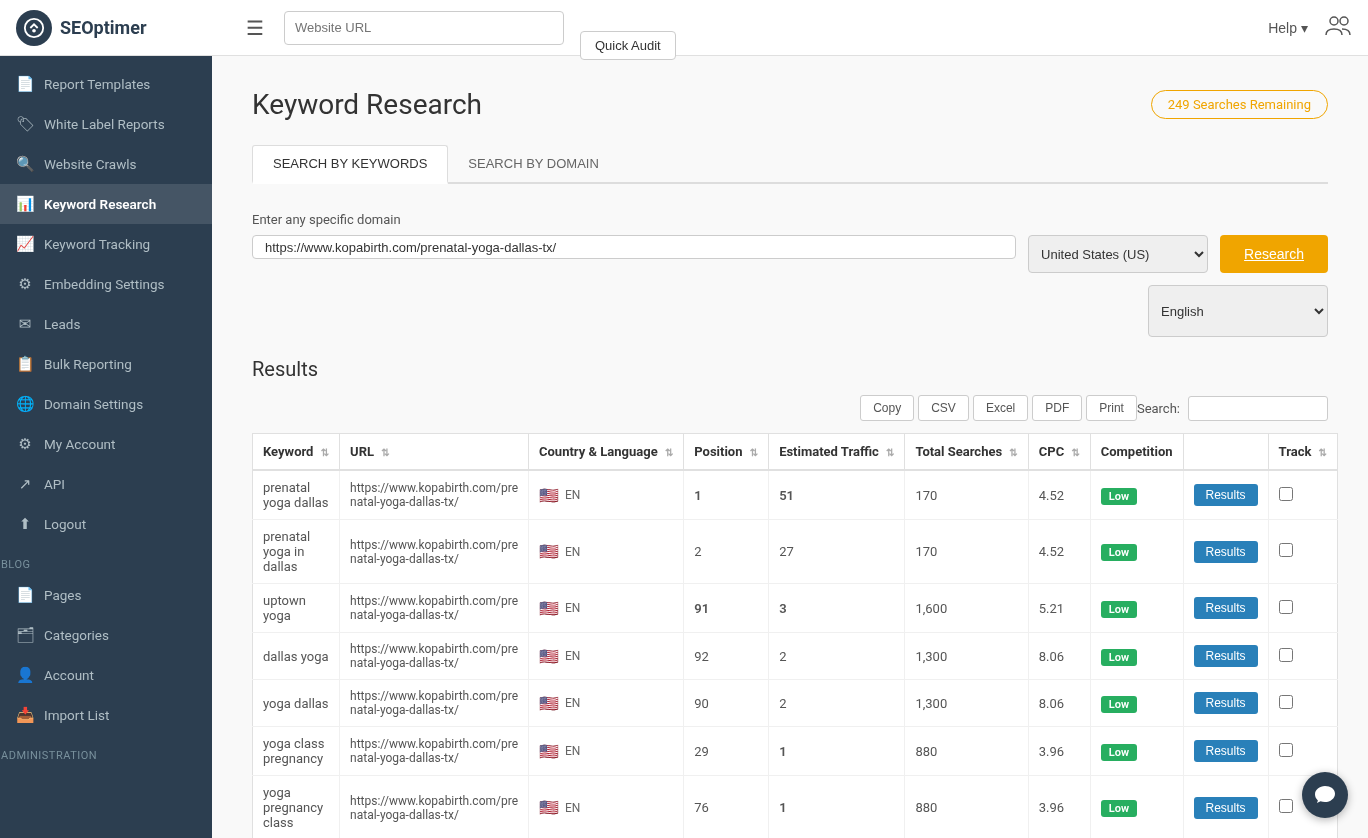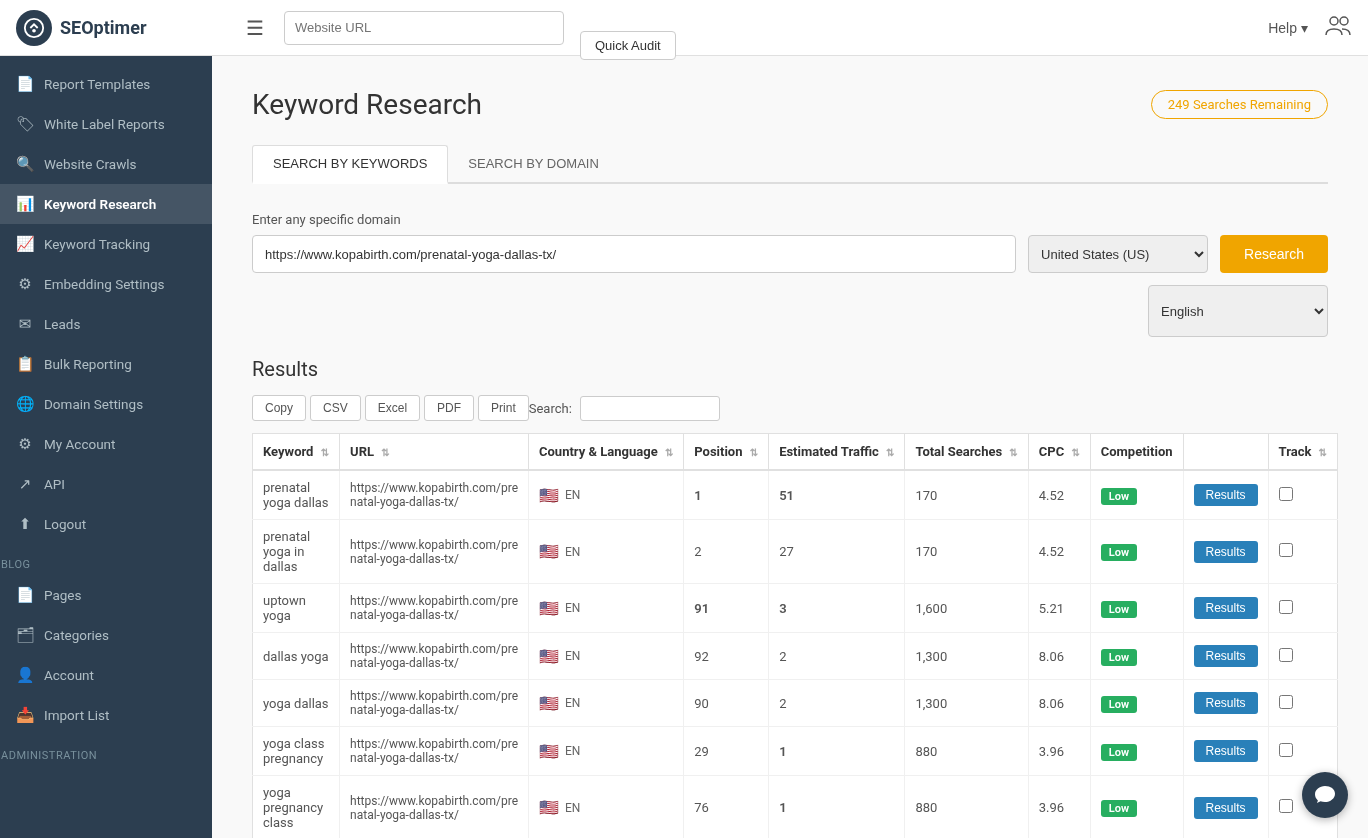--- a/index.html
+++ b/index.html
@@ -165,21 +165,21 @@
       margin-bottom: 8px;
     }
     .search-row {
       display: flex;
       gap: 12px;
       align-items: flex-start;
       margin-bottom: 12px;
     }
     .domain-input {
       flex: 1;
-      height: 38px;
+      height: 24px;
       border: 1px solid #ccc;
       border-radius: 4px;
       padding: 0 12px;
       font-size: 13px;
       color: #333;
     }
     .country-select {
       height: 38px;
       border: 1px solid #ccc;
       border-radius: 4px;
@@ -191,20 +191,21 @@
     .research-btn {
       background: #f0a500;
       color: #fff;
       border: none;
       border-radius: 4px;
       padding: 0 24px;
       height: 38px;
       font-size: 14px;
       cursor: pointer;
       font-weight: 500;
+      text-decoration: underline;
     }
     .lang-select-row {
       display: flex;
       justify-content: flex-end;
       margin-bottom: 20px;
     }
     .lang-select {
       height: 52px;
       border: 1px solid #ccc;
       border-radius: 4px;
@@ -217,21 +218,21 @@
     
     .results-title {
       font-size: 20px;
       font-weight: 400;
       color: #333;
       margin-bottom: 14px;
     }
     .table-actions {
       display: flex;
       align-items: center;
-      justify-content: flex-start;
+      justify-content: flex-end;
       margin-bottom: 12px;
     }
     .table-actions-left { display: flex; gap: 4px; }
     .action-btn {
       border: 1px solid #ccc;
       background: #fff;
       padding: 5px 12px;
       border-radius: 3px;
       font-size: 12px;
       cursor: pointer;

